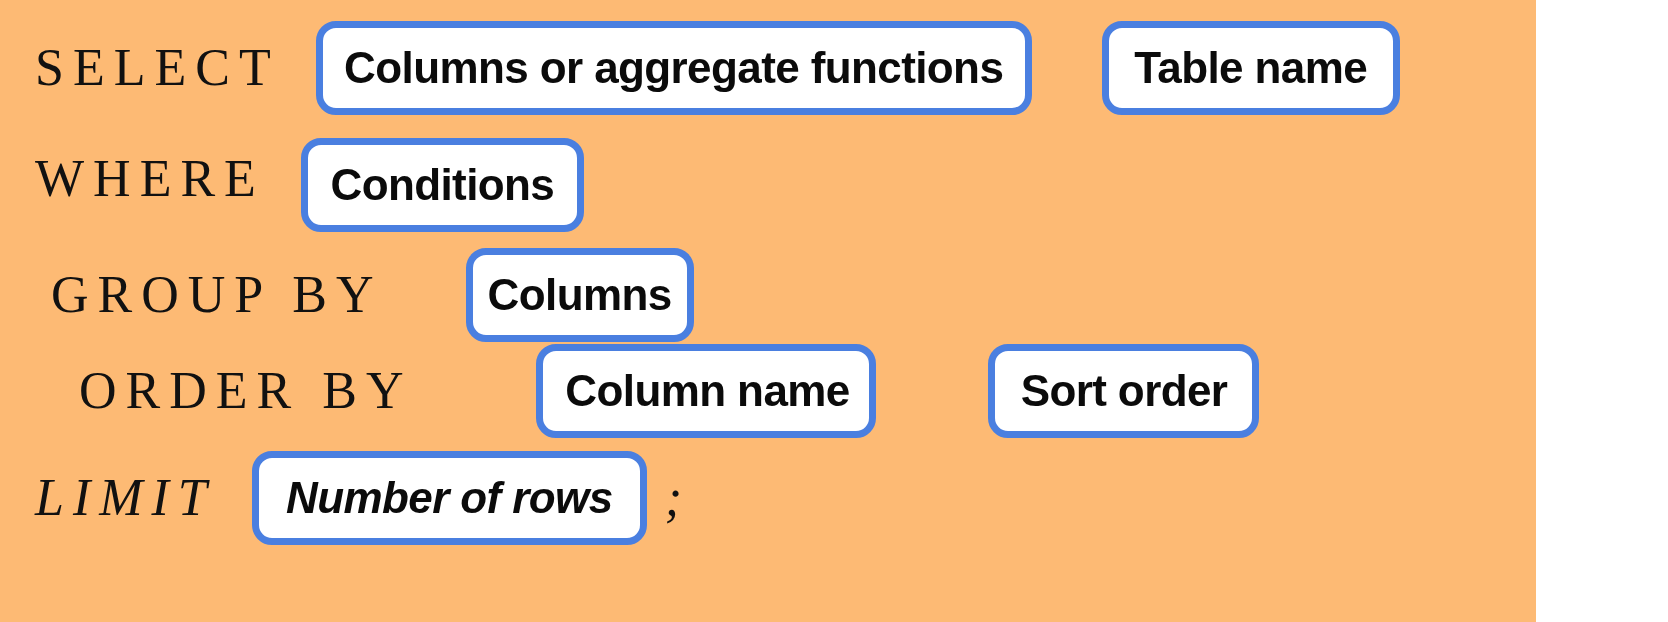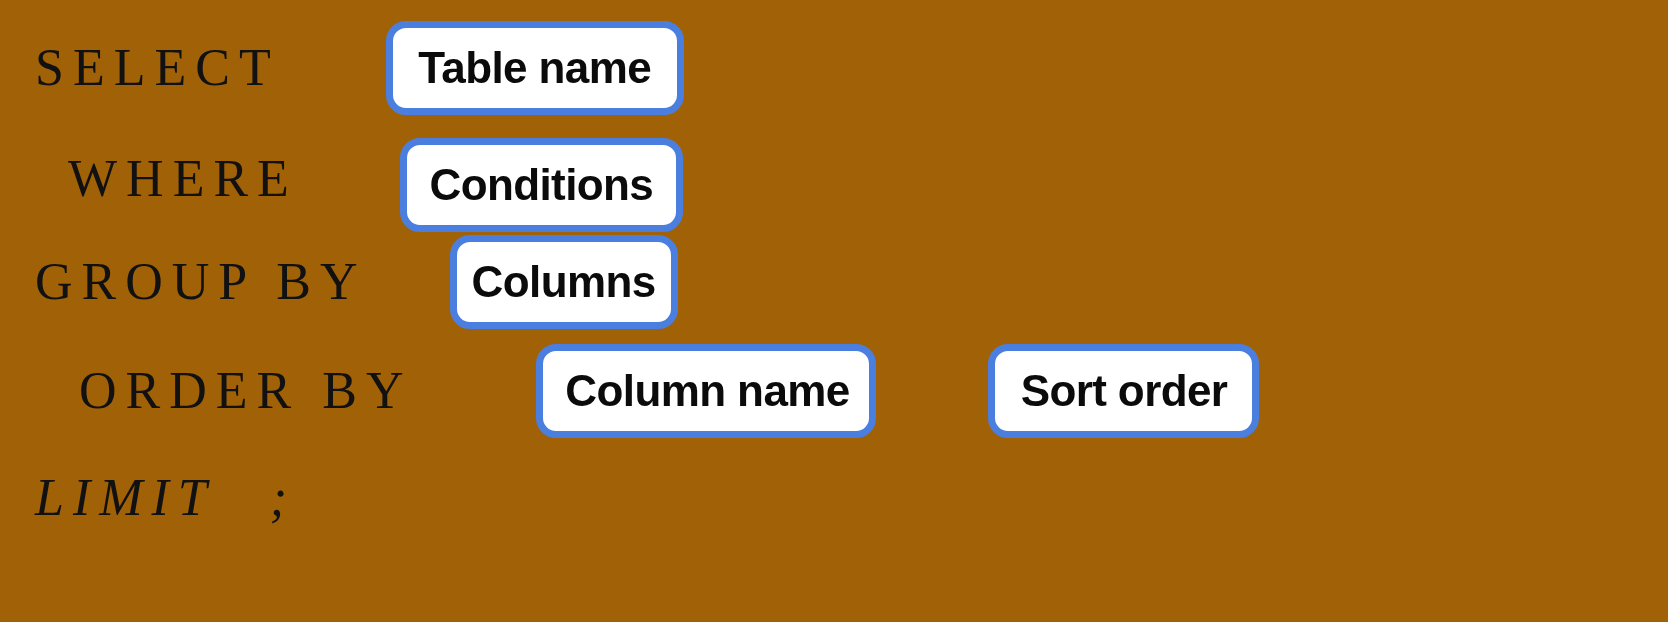--- a/index.html
+++ b/index.html
@@ -3,23 +3,23 @@
 <meta charset="utf-8">
 <title>SQL Query Syntax Diagram</title>
 <style>
   html, body {
     margin: 0;
     padding: 0;
     background: #ffffff;
   }
   #canvas {
     position: relative;
-    width: 1668px;
+    width: 1536px;
     height: 622px;
-    background: #a16207;
+    background: #fdba74;
     overflow: hidden;
   }
   .row {
     position: absolute;
     left: 0;
     display: flex;
     flex-direction: row;
     align-items: center;
     height: 110px;
     white-space: nowrap;
@@ -53,22 +53,22 @@
     letter-spacing: -0.6px;
   }
   .term {
     font-family: "Liberation Serif", "DejaVu Serif", serif;
     font-size: 52px;
     color: #111111;
     line-height: 1;
   }
   
   #row-select    { top: 13px;  }
-  #row-where     { top: 124px; gap: 33px; }
-  #row-groupby   { top: 227px; }
+  #row-where     { top: 124px; }
+  #row-groupby   { top: 240px; padding-left: 16px; }
   #row-orderby   { top: 336px; gap: 44px; }
   #row-limit     { top: 443px; font-style: italic; }
 
   .gap-kw-slot  { width: 36px; }
   .gap-slot-kw  { width: 34px; }
   .gap-slot-slot{ width: 24px; }
   .gap-slot-term{ width: 18px; }
 
   .indent-35 { width: 35px; }
 
@@ -83,20 +83,23 @@
 </style>
 </head>
 <body>
 
 <div id="canvas">
 
   <div class="row" id="row-select">
     <span class="indent-35"></span>
     <span class="kw">SELECT</span>
     <span class="gap-kw-slot"></span>
+    <span class="slot" id="slot-select-columns">
+      <span class="slot-label">Columns or aggregate functions</span>
+    </span>
     <span class="gap-slot-kw"></span>
     <span class="gap-kw-slot"></span>
     <span class="slot" id="slot-from-table">
       <span class="slot-label">Table name</span>
     </span>
   </div>
 
   <div class="row" id="row-where">
     <span class="indent-35"></span>
     <span class="kw">WHERE</span>
@@ -125,17 +128,20 @@
     <span class="gap-slot-slot"></span>
     <span class="slot" id="slot-order-sort">
       <span class="slot-label">Sort order</span>
     </span>
   </div>
 
   <div class="row" id="row-limit">
     <span class="indent-35"></span>
     <span class="kw">LIMIT</span>
     <span class="gap-kw-slot"></span>
+    <span class="slot" id="slot-limit-rows">
+      <span class="slot-label">Number of rows</span>
+    </span>
     <span class="gap-slot-term"></span>
     <span class="term">;</span>
   </div>
 
 </div>
 
 </body></html>

